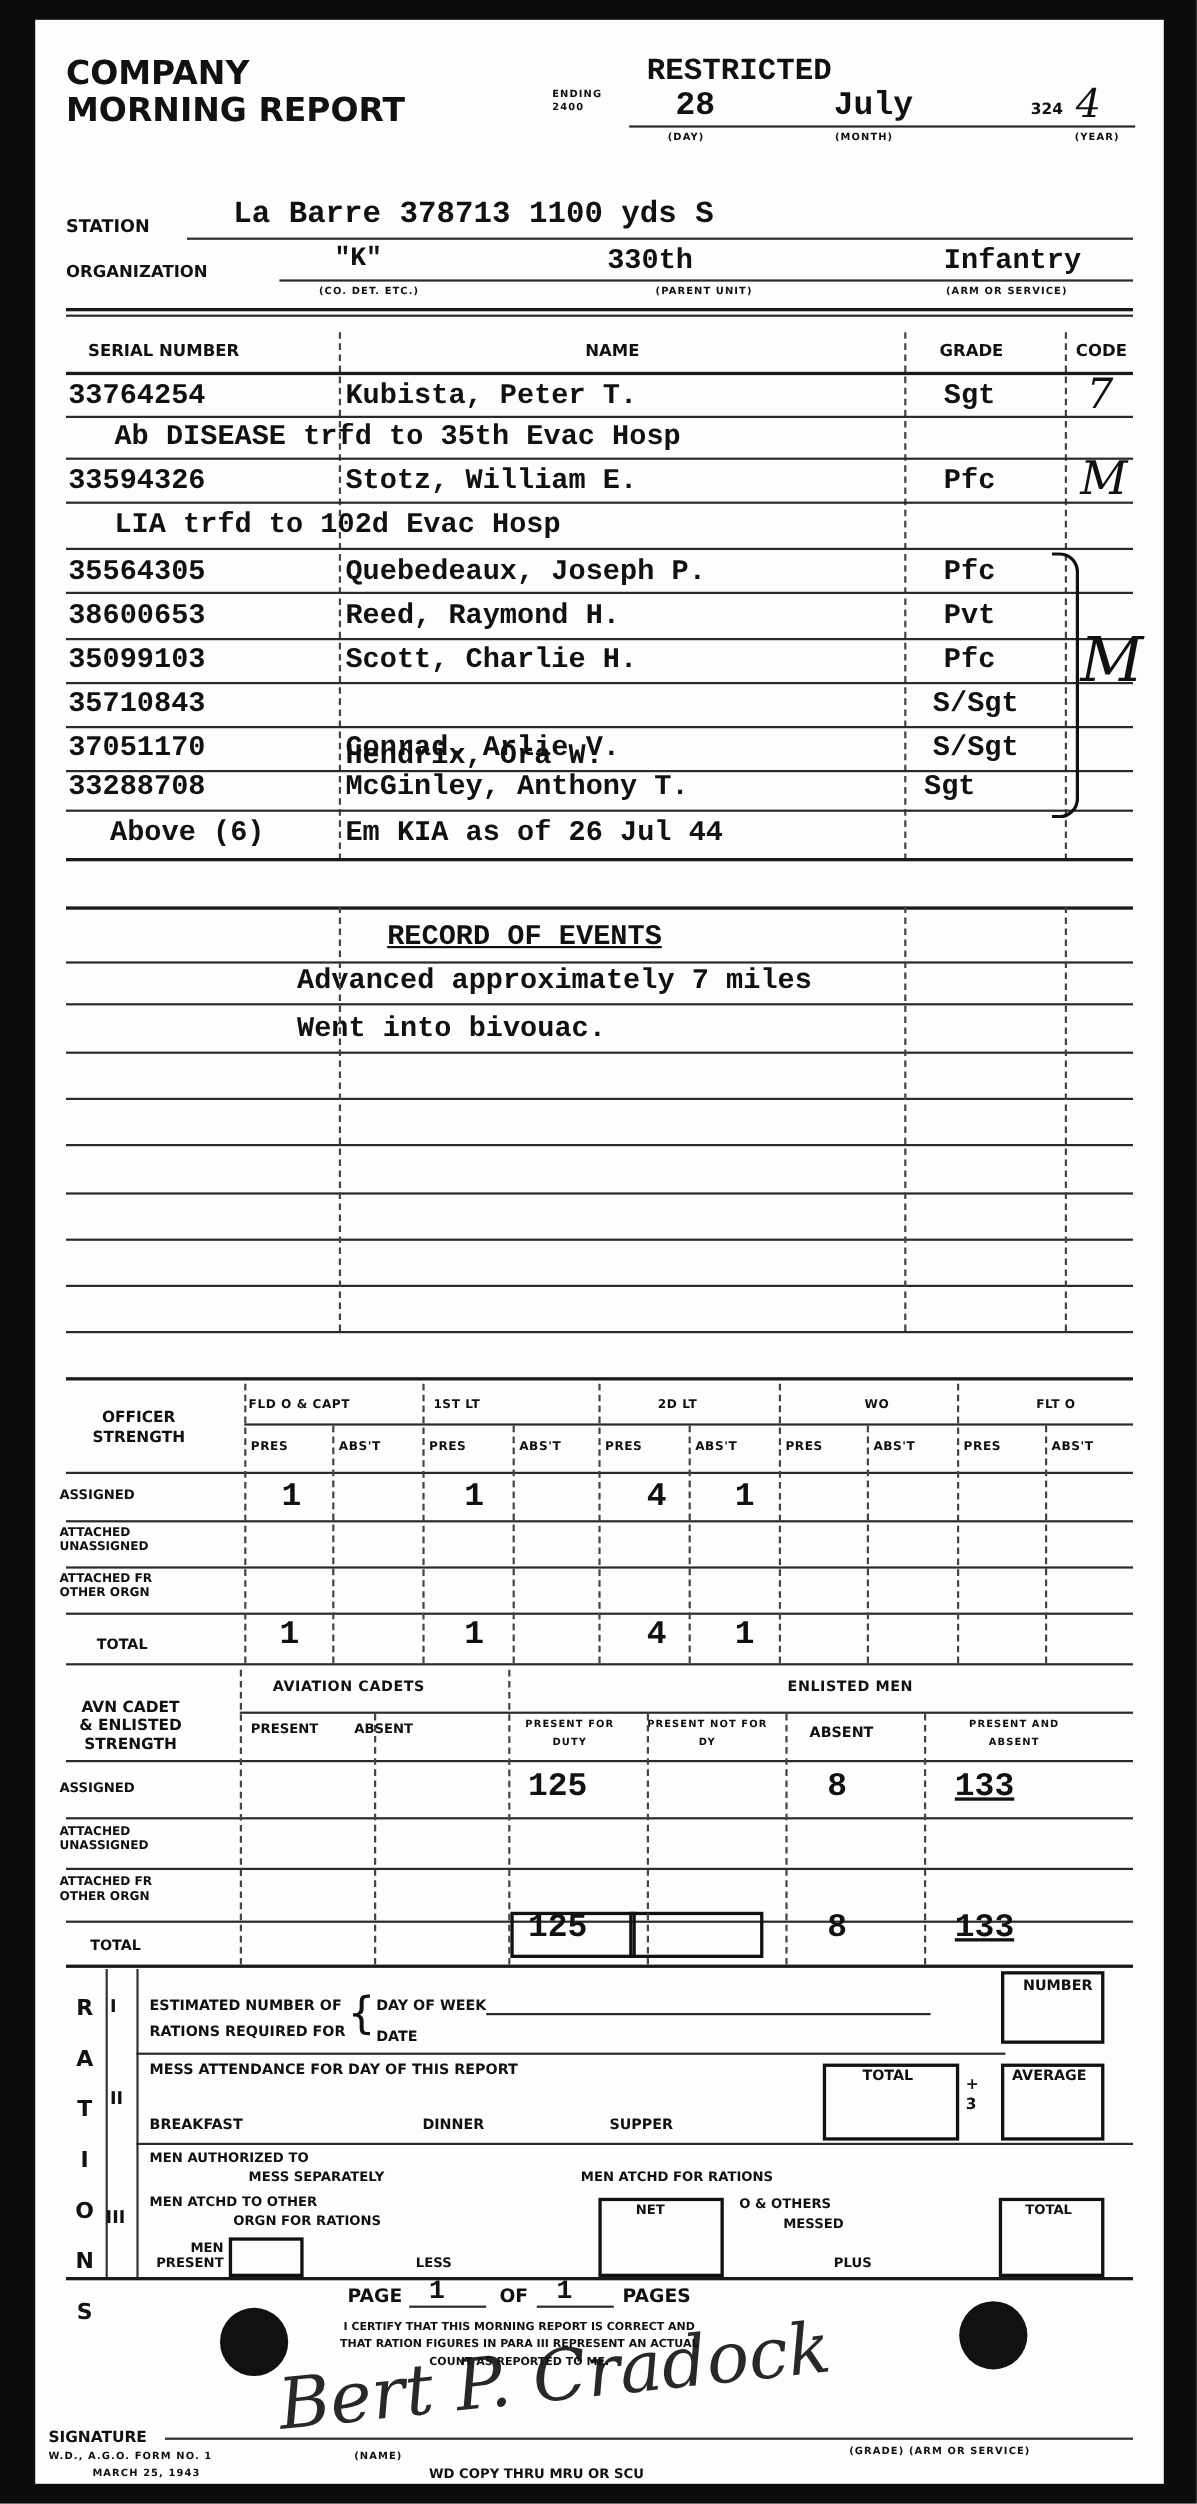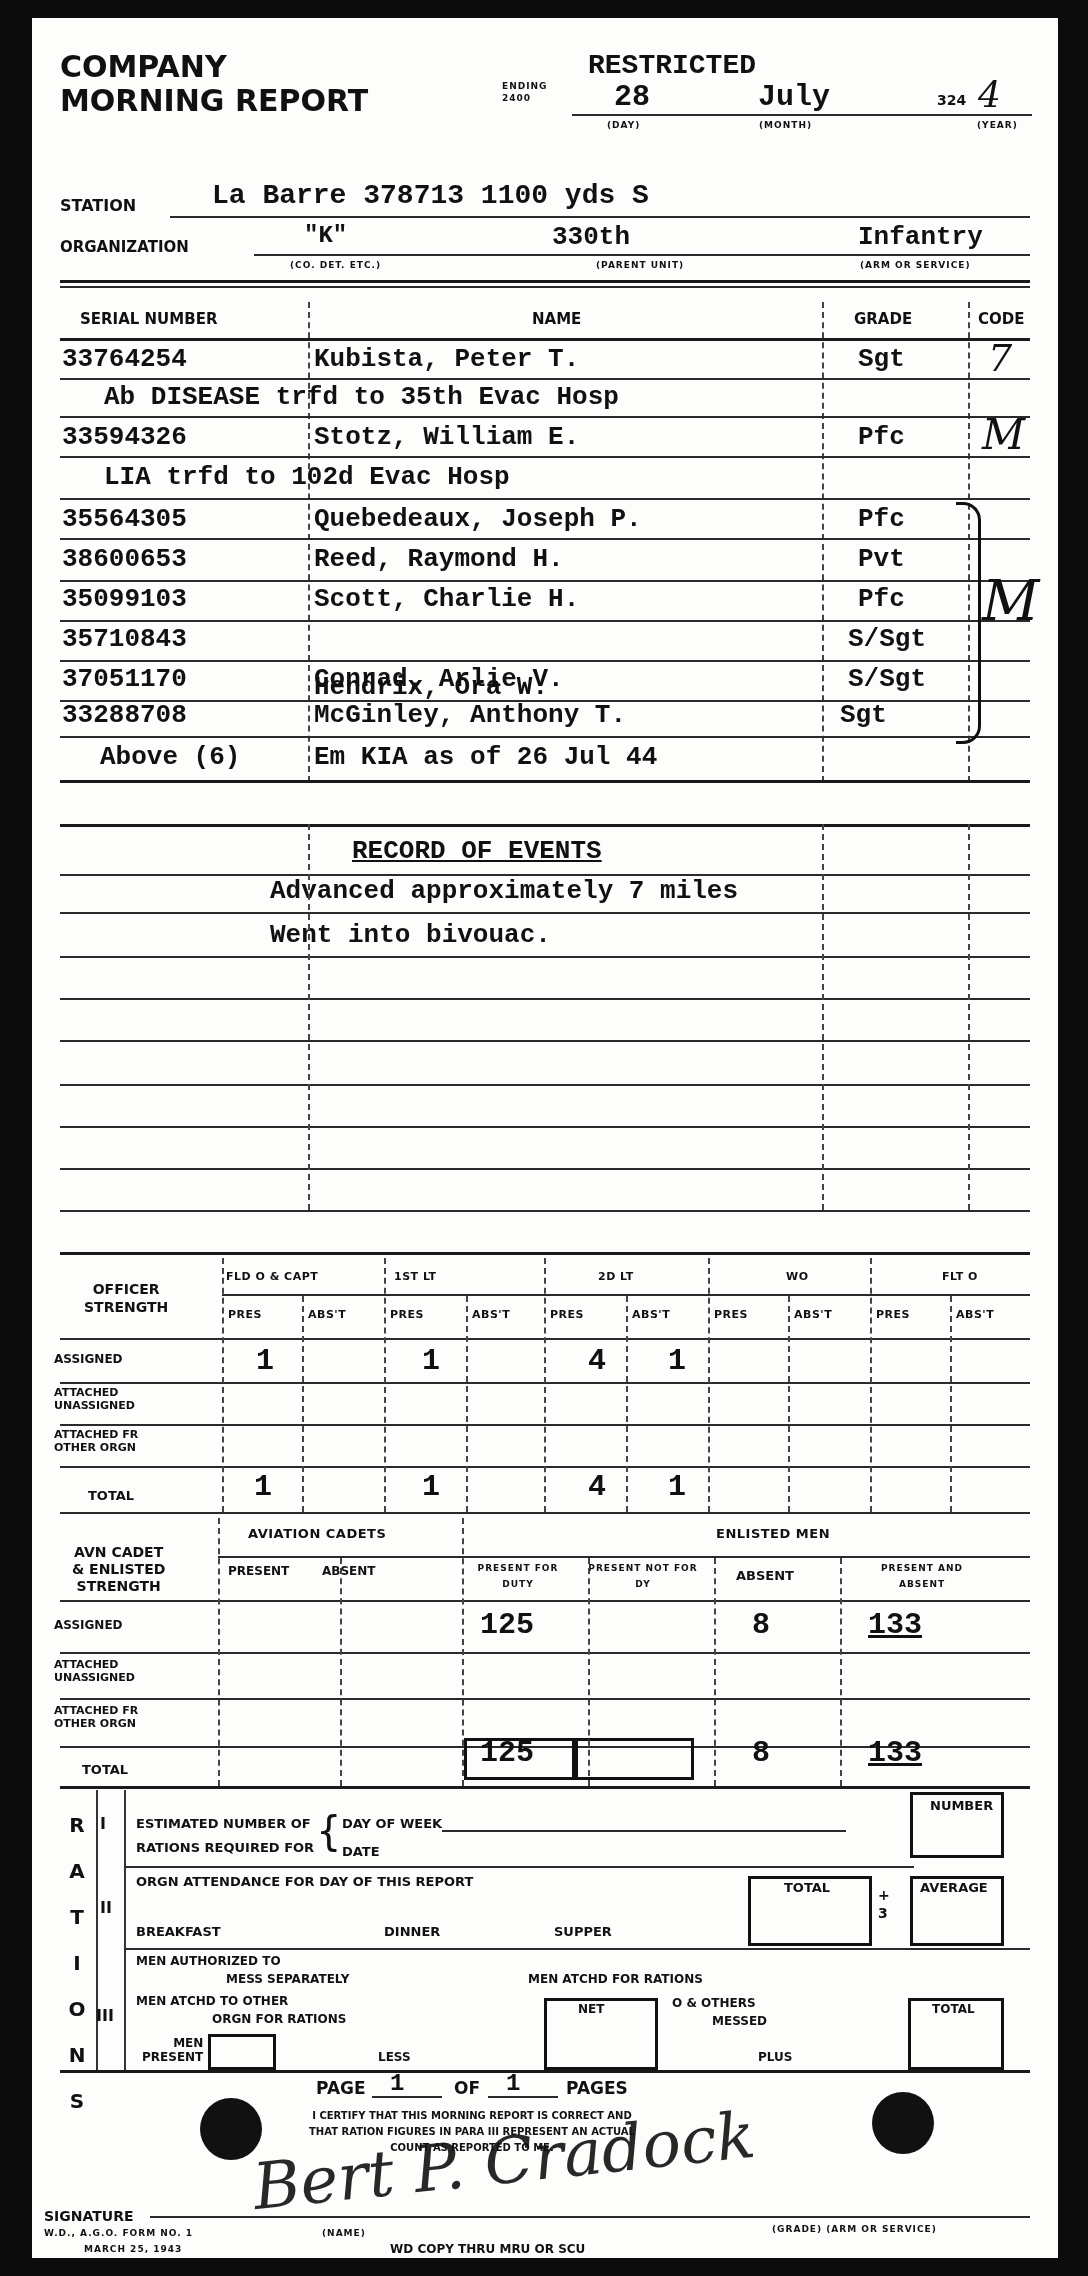--- a/index.html
+++ b/index.html
@@ -253,21 +253,21 @@
     <div>RATIONS REQUIRED FOR</div>
   </div>
   <div class="abs form" style="left:284px;top:1790px;font-size:40px;font-weight:normal;">{</div>
   <div class="abs form" style="left:310px;top:1798px;font-size:13px;">DAY OF WEEK</div>
   <div class="hl thin" style="left:410px;top:1812px;width:404px;"></div>
   <div class="abs form" style="left:310px;top:1826px;font-size:13px;">DATE</div>
   <div class="box" style="left:878px;top:1774px;width:88px;height:60px;"></div>
   <div class="abs form" style="left:898px;top:1780px;font-size:13px;">NUMBER</div>
 
   <div class="hl thin" style="left:92px;top:1848px;width:790px;"></div>
-  <div class="abs form" style="left:104px;top:1856px;font-size:13px;">ORGN ATTENDANCE FOR DAY OF THIS REPORT</div>
+  <div class="abs form" style="left:104px;top:1856px;font-size:13px;">MESS ATTENDANCE FOR DAY OF THIS REPORT</div>
   <div class="abs form" style="left:104px;top:1906px;font-size:13px;">BREAKFAST</div>
   <div class="abs form" style="left:352px;top:1906px;font-size:13px;">DINNER</div>
   <div class="abs form" style="left:522px;top:1906px;font-size:13px;text-align:right;">SUPPER</div>
   <div class="box" style="left:716px;top:1858px;width:118px;height:64px;"></div>
   <div class="abs form" style="left:752px;top:1862px;font-size:13px;">TOTAL</div>
   <div class="abs form" style="left:846px;top:1868px;font-size:14px;line-height:18px;">
     <div>+</div>
     <div>3</div>
   </div>
   <div class="box" style="left:878px;top:1858px;width:88px;height:64px;"></div>

